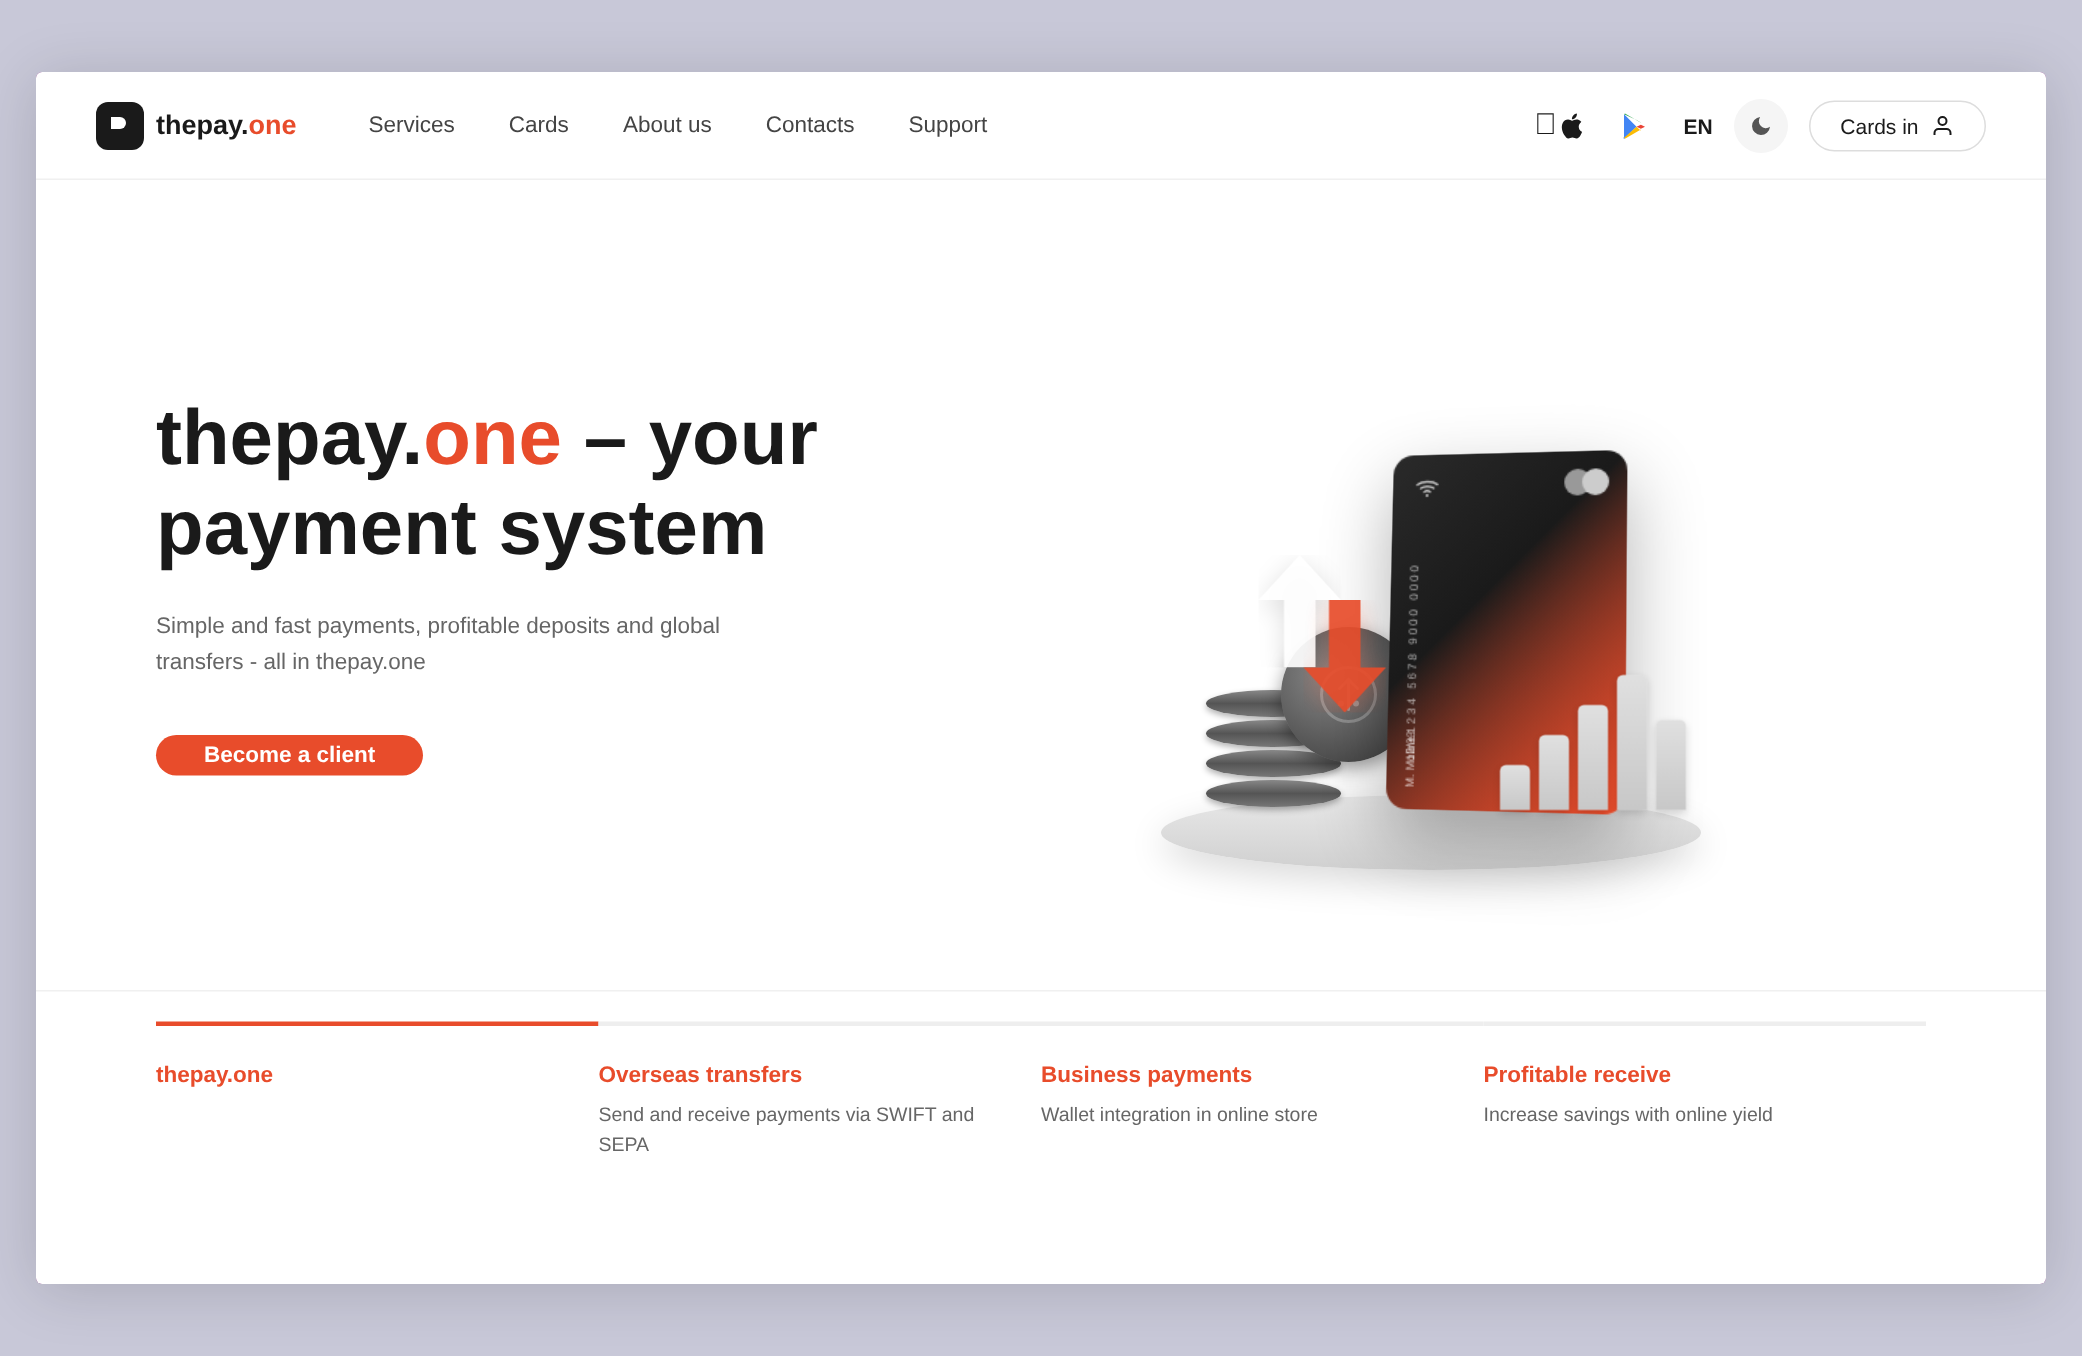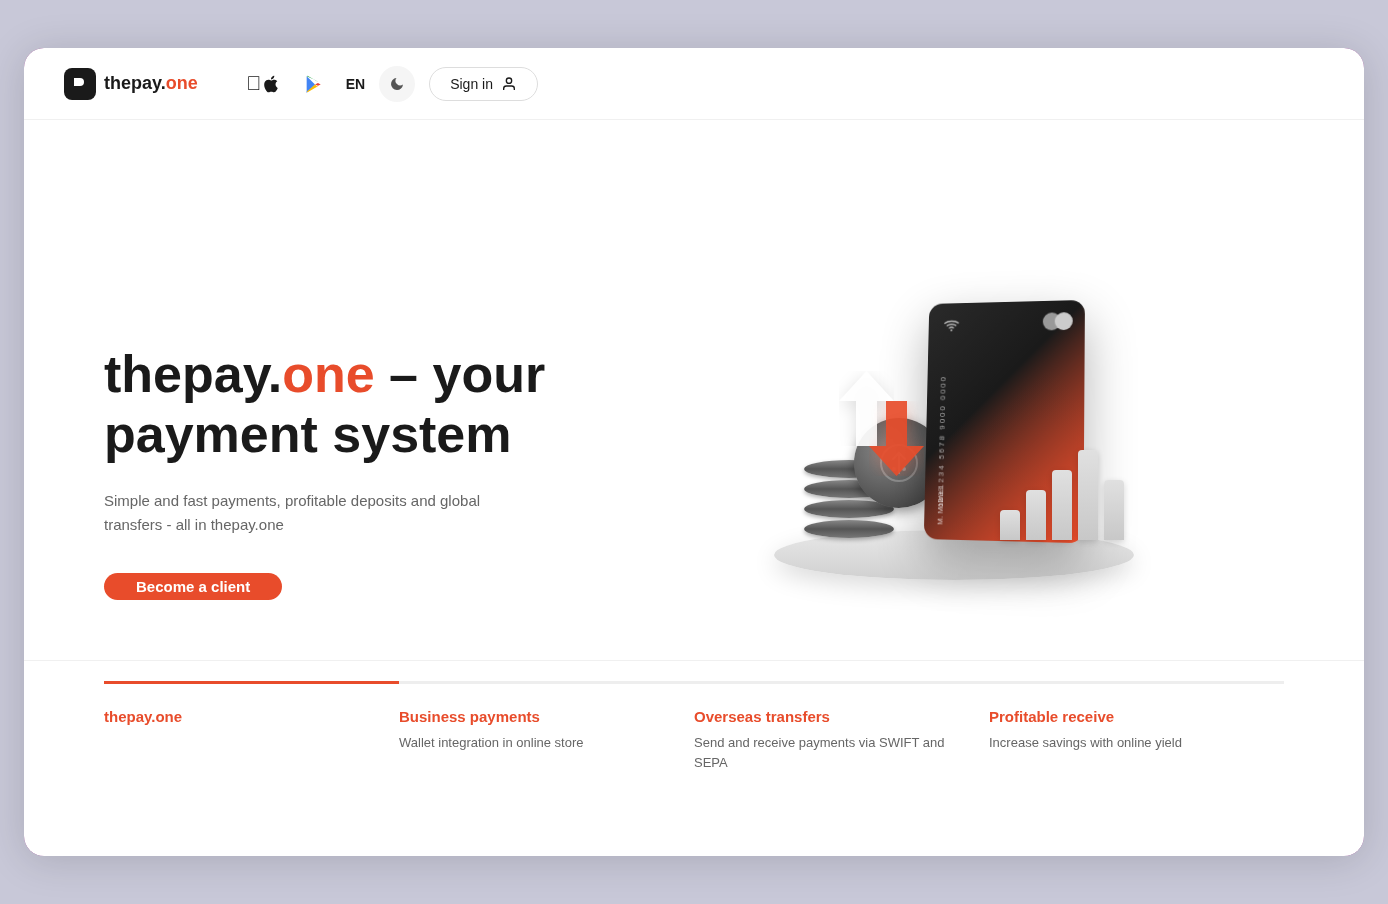--- a/index.html
+++ b/index.html
@@ -9,21 +9,21 @@
       display: flex;
       justify-content: center;
       align-items: center;
       min-height: 100vh;
       font-family: -apple-system, BlinkMacSystemFont, 'Segoe UI', sans-serif;
     }
 
     .browser-frame {
       width: 1340px;
       background: #701a75;
-      border-radius: 20px;
+      border-radius: 4px;
       overflow: hidden;
       box-shadow: 0 4px 40px rgba(0,0,0,0.15);
     }
 
     
     .navbar {
       display: flex;
       align-items: center;
       padding: 0 40px;
       height: 72px;
@@ -133,21 +133,21 @@
       font-size: 14px;
       font-weight: 500;
       color: #1a1a1a;
       background: transparent;
       cursor: pointer;
     }
 
     
     .hero {
       display: flex;
-      align-items: flex-end;
+      align-items: center;
       padding: 60px 80px 60px 80px;
       min-height: 500px;
       background: #fff;
       position: relative;
       overflow: hidden;
     }
 
     .hero-content {
       flex: 1;
       max-width: 520px;
@@ -361,20 +361,27 @@
       <div class="logo-icon">
         <svg width="20" height="20" viewBox="0 0 20 20" fill="none">
           <path d="M4 4h6a4 4 0 0 1 0 8H4V4z" fill="white"></path>
         </svg>
       </div>
       <span>
         <span class="logo-text-thepay">thepay.</span><span class="logo-text-one">one</span>
       </span>
     </a>
 
+    <div class="nav-links">
+      <a class="nav-link">Services</a>
+      <a class="nav-link">Cards</a>
+      <a class="nav-link">About us</a>
+      <a class="nav-link">Contacts</a>
+      <a class="nav-link">Support</a>
+    </div>
 
     <div class="nav-right">
       <button class="nav-icon-btn">
         <span class="apple-icon"></span>
         <svg width="20" height="20" viewBox="0 0 24 24" fill="#1a1a1a">
           <path d="M18.71 19.5c-.83 1.24-1.71 2.45-3.05 2.47-1.34.03-1.77-.79-3.29-.79-1.53 0-2 .77-3.27.82-1.31.05-2.3-1.32-3.14-2.53C4.25 17 2.94 12.45 4.7 9.39c.87-1.52 2.43-2.48 4.12-2.51 1.28-.02 2.5.87 3.29.87.78 0 2.26-1.07 3.8-.91.65.03 2.47.26 3.64 1.98-.09.06-2.17 1.28-2.15 3.81.03 3.02 2.65 4.03 2.68 4.04-.03.07-.42 1.44-1.38 2.83M13 3.5c.73-.83 1.94-1.46 2.94-1.5.13 1.17-.34 2.35-1.04 3.19-.69.85-1.83 1.51-2.95 1.42-.15-1.15.41-2.35 1.05-3.11"></path>
         </svg>
       </button>
       <button class="nav-icon-btn">
         <svg width="22" height="22" viewBox="0 0 24 24">
@@ -386,21 +393,21 @@
           <path d="M5,3l8.1,4.67L16.27,9.5,5,3Z" fill="#34A853"></path>
         </svg>
       </button>
       <button class="lang-btn">EN</button>
       <button class="theme-btn">
         <svg width="16" height="16" viewBox="0 0 24 24" fill="#555">
           <path d="M21 12.79A9 9 0 1 1 11.21 3 7 7 0 0 0 21 12.79z"></path>
         </svg>
       </button>
       <button class="signin-btn">
-        <span>Sign in</span>
+        <span>Cards in</span>
         <svg width="16" height="16" viewBox="0 0 24 24" fill="none" stroke="#1a1a1a" stroke-width="2">
           <path d="M20 21v-2a4 4 0 0 0-4-4H8a4 4 0 0 0-4 4v2"></path>
           <circle cx="12" cy="7" r="4"></circle>
         </svg>
       </button>
     </div>
   </nav>
 
   <section class="hero">
     <div class="hero-content">
@@ -473,26 +480,26 @@
       </div>
     </div>
   </section>
 
   <section class="features">
     <div class="features-grid" id="features-grid">
     <div class="feature-item" style="border-top-color: rgb(232, 76, 43);">
           <div class="feature-title">thepay.one</div>
         </div>
         <div class="feature-item">
+          <div class="feature-title">Overseas transfers</div>
+          <div class="feature-desc">Send and receive payments via SWIFT and SEPA</div>
+        </div>
+        <div class="feature-item">
           <div class="feature-title">Business payments</div>
           <div class="feature-desc">Wallet integration in online store</div>
-        </div>
-        <div class="feature-item">
-          <div class="feature-title">Overseas transfers</div>
-          <div class="feature-desc">Send and receive payments via SWIFT and SEPA</div>
         </div>
         <div class="feature-item">
           <div class="feature-title">Profitable receive</div>
           <div class="feature-desc">Increase savings with online yield</div>
         </div>
       </div>
   </section>
 
 </div>
 

